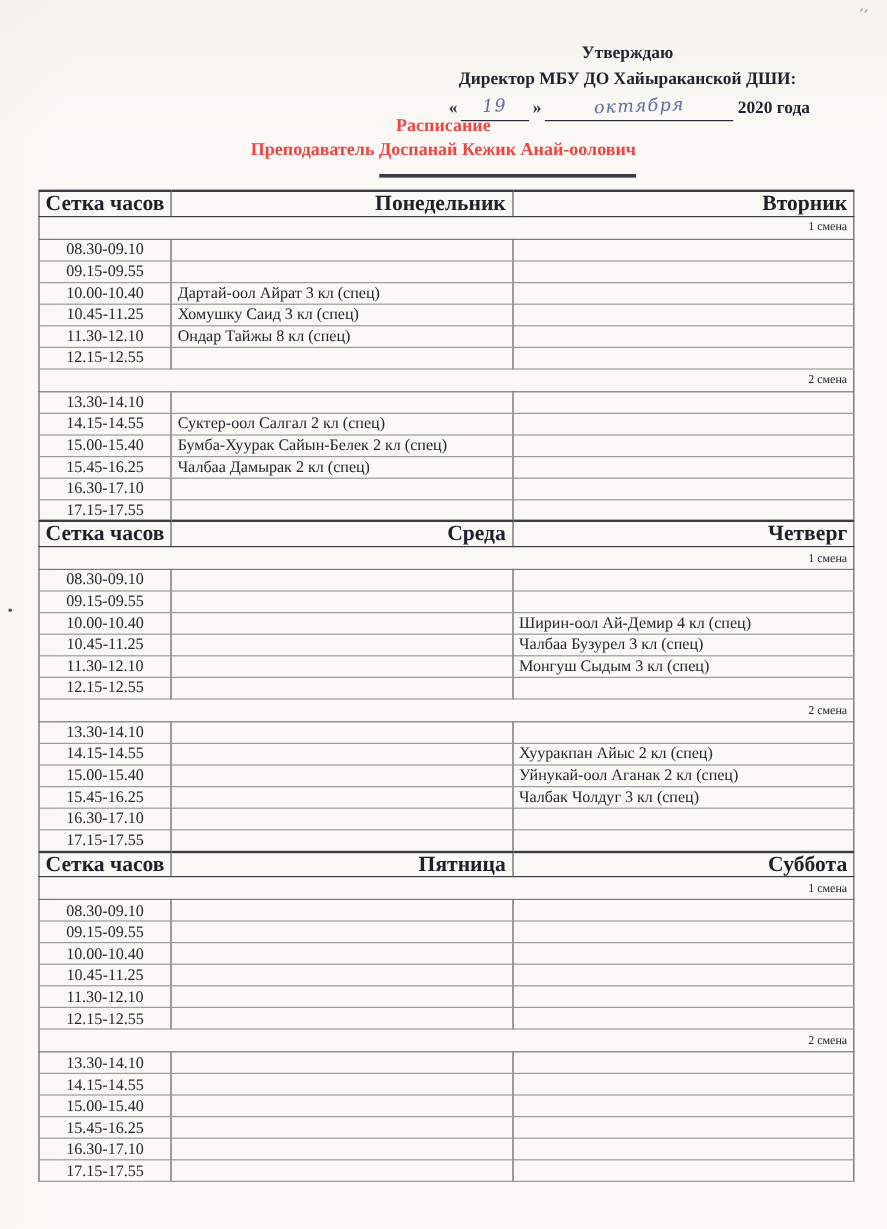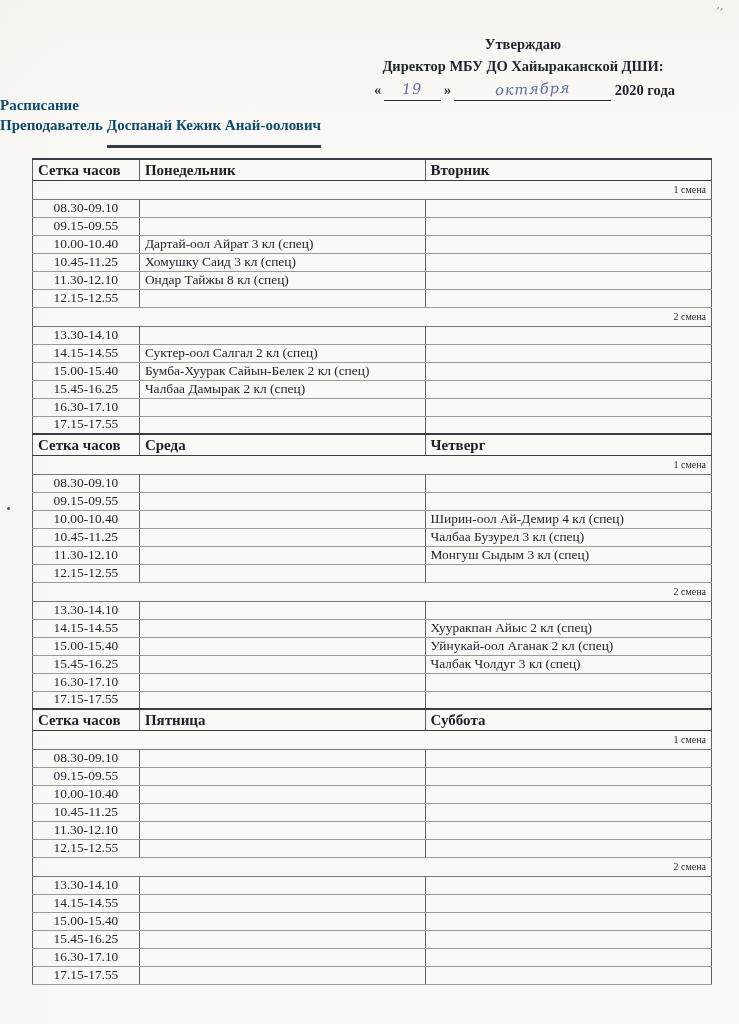--- a/index.html
+++ b/index.html
@@ -42,22 +42,22 @@
     font-weight:normal; letter-spacing:1px;
   }
   .date-row .quote { margin:0 3px; }
   .day-blank { width:58px; }
   .month-blank { width:160px; margin-right:4px; }
   .year { white-space:nowrap; }
 
   
   .title-block {
     position:absolute; top:96px; left:0; width:100%;
-    font-weight:bold; font-size:15px; line-height:1.32;
-    color:#0c4a6e;
+    text-align:center; font-weight:bold; font-size:15px; line-height:1.32;
+    color:#ef4444;
   }
   .u1 { border-bottom:1.6px solid #2b2c38; padding-bottom:0px; }
   .u2 { border-bottom:3.5px solid #3a3b46; padding-bottom:12px; }
 
   
   table.schedule {
     position:absolute; top:158px; left:32px;
     width:680px; border-collapse:collapse;
     font-size:13.4px; color:#24242e;
     border:1.6px solid #4c4c55;
@@ -68,21 +68,21 @@
     border-top:1px solid #9a9a98;
     border-bottom:1px solid #9a9a98;
     padding:0 5px; height:18px; line-height:1.1;
     vertical-align:middle;
     overflow:hidden; white-space:nowrap;
   }
   .schedule col.c-time { width:107px; }
   .schedule col.c-day1 { width:286px; }
   .schedule col.c-day2 { width:287px; }
   .day-header-row th {
-    font-size:15px; font-weight:bold; text-align:left; height:21px;
+    font-size:18px; font-weight:bold; text-align:right; height:21px;
     border-top:2px solid #3c3c45; border-bottom:1.6px solid #3c3c45;
     color:#1f1f2a;
   }
   .shift-row td {
     font-weight:normal; text-align:right; height:19px; font-size:10px;
     border-bottom:1.4px solid #77777c;
   }
   .time-cell { text-align:center; }
   .entry-cell { text-align:left; padding-left:8px; }
 

